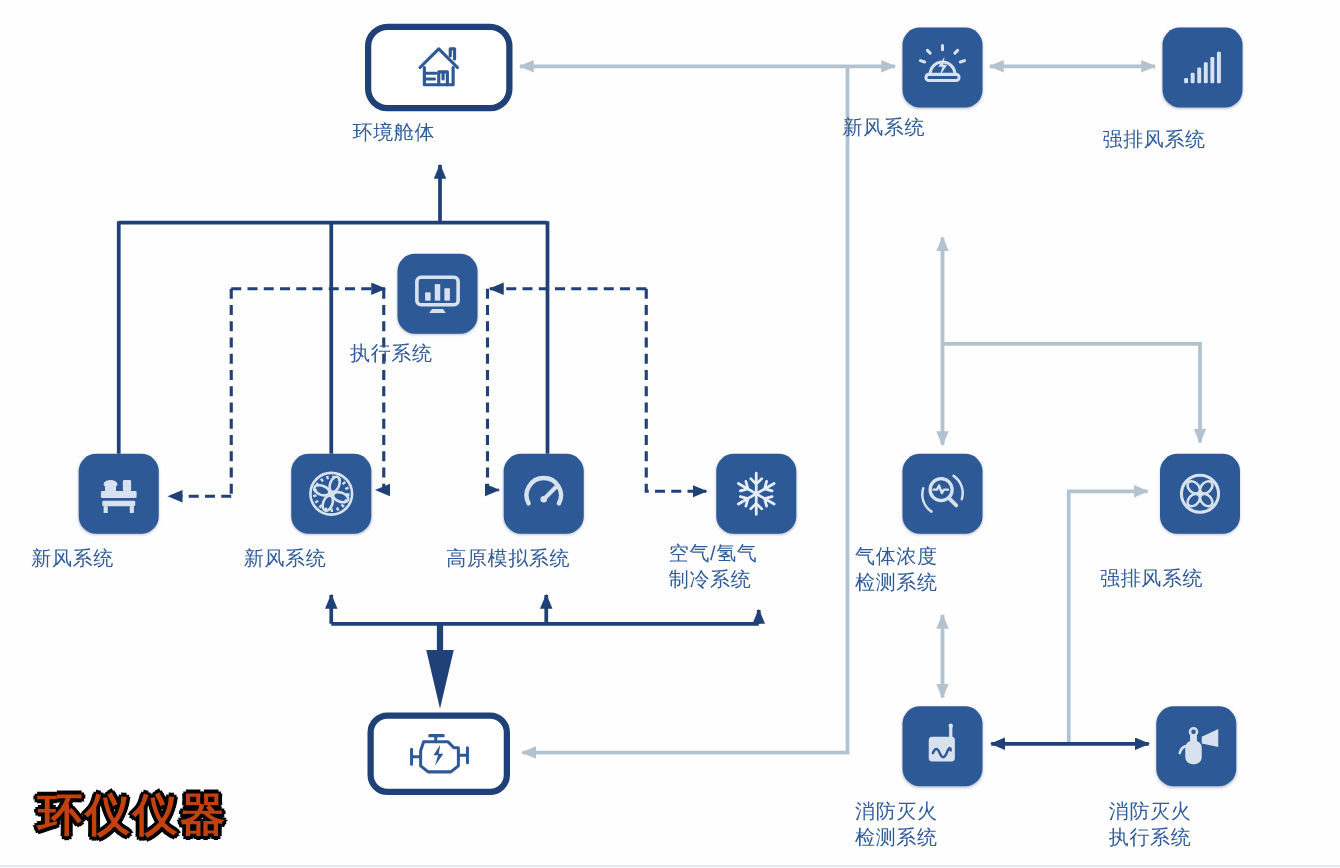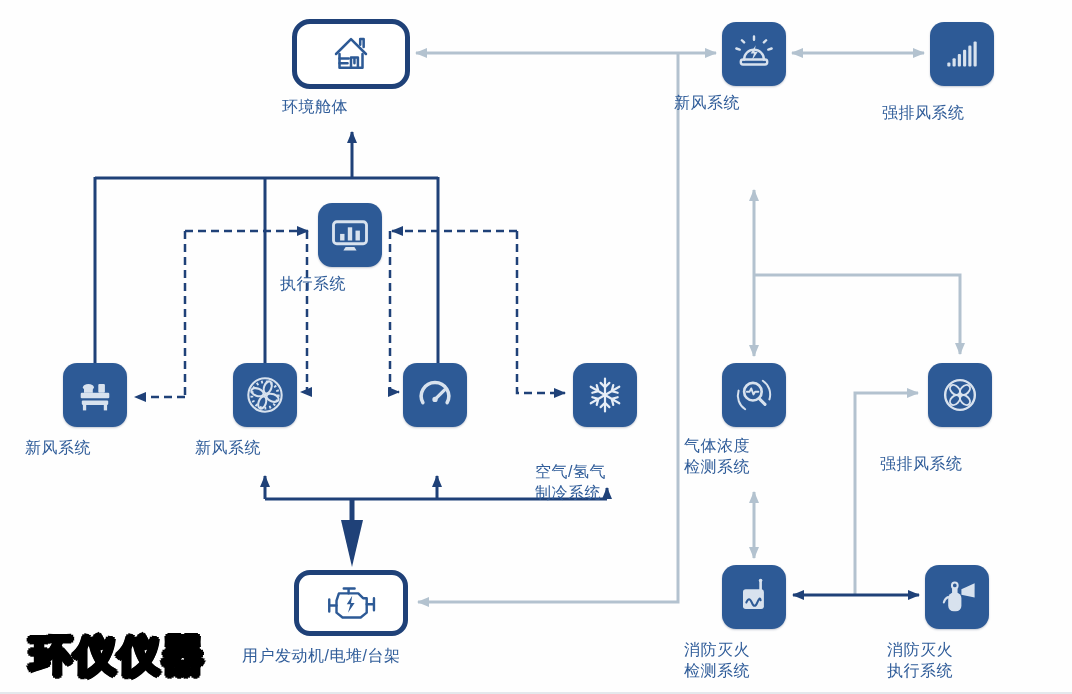--- a/index.html
+++ b/index.html
@@ -17,22 +17,22 @@
   .obox{
     position:absolute;background:#ffffff;border:5px solid #1f4178;border-radius:18px;
     display:flex;align-items:center;justify-content:center;box-sizing:border-box;
   }
   .lbl{
     position:absolute;text-align:left;color:#2f5c99;font-weight:400;
     font-size:16px;line-height:21px;letter-spacing:.5px;white-space:nowrap;
   }
   .lbl span{display:block;}
   #logo{
-    position:absolute;left:30px;top:628px;font-size:42px;font-weight:800;
-    color:#000000;letter-spacing:2px;
+    position:absolute;left:30px;top:628px;font-size:36px;font-weight:800;
+    color:#c2410c;letter-spacing:2px;
     text-shadow:-2px -2px 0 #000,2px -2px 0 #000,-2px 2px 0 #000,2px 2px 0 #000,
                 -3px 0 0 #000,3px 0 0 #000,0 3px 0 #000,0 -3px 0 #000;
   }
   .ic{display:block;}
 </style>
 </head>
 <body>
 
 <div id="stage">
 
@@ -172,35 +172,38 @@
     <span>新风系统</span>
   </div>
 
   <div class="tile" style="left:403px;top:363px;">
     <svg class="ic" width="44" height="44" viewBox="0 0 40 40" fill="none" stroke="#d8e2ee" stroke-linecap="round">
       <path d="M9,27 A12.5,12.5 0 1 1 31,27" stroke-width="3.2"></path>
       <path d="M20,24 L28.5,15.5" stroke-width="3"></path>
       <circle cx="20" cy="24" r="2.4" fill="#d8e2ee" stroke="none"></circle>
     </svg>
   </div>
+  <div class="lbl" style="left:357px;top:437px;width:160px;">
+    <span>高原模拟系统</span>
+  </div>
 
   <div class="tile" style="left:573px;top:363px;">
     <svg class="ic" width="44" height="44" viewBox="0 0 40 40" fill="none" stroke="#e6edf6" stroke-width="2" stroke-linecap="round" stroke-linejoin="round">
       <g>
         <path d="M20,5 V35 M16,9 L20,13 L24,9 M16,31 L20,27 L24,31"></path>
       </g>
       <g transform="rotate(60 20 20)">
         <path d="M20,5 V35 M16,9 L20,13 L24,9 M16,31 L20,27 L24,31"></path>
       </g>
       <g transform="rotate(120 20 20)">
         <path d="M20,5 V35 M16,9 L20,13 L24,9 M16,31 L20,27 L24,31"></path>
       </g>
     </svg>
   </div>
-  <div class="lbl" style="left:535px;top:433px;width:140px;margin-top:28px;">
+  <div class="lbl" style="left:535px;top:433px;width:140px;">
     <span>空气/氢气</span>
     <span>制冷系统</span>
   </div>
 
   <div class="tile" style="left:722px;top:363px;">
     <svg class="ic" width="44" height="44" viewBox="0 0 40 40" fill="none" stroke="#d8e2ee" stroke-linecap="round" stroke-linejoin="round">
       <path d="M28,7 a15,15 0 0 1 6,17" stroke-width="1.8"></path>
       <path d="M12,33 a15,15 0 0 1 -6,-17" stroke-width="1.8"></path>
       <circle cx="19" cy="17" r="8" stroke-width="2.4"></circle>
       <path d="M25,23.5 L30,28.5" stroke-width="2.8"></path>
@@ -259,19 +262,16 @@
 
   <div class="obox" style="left:294px;top:570px;width:114px;height:66px;border-radius:16px;">
     <svg class="ic" width="58" height="40" viewBox="0 0 48 32" fill="none" stroke="#2d5a96" stroke-width="2" stroke-linecap="round" stroke-linejoin="round">
       <path d="M22,8 V4 M18,4 H27"></path>
       <path d="M14,8 H30 L34,12 H37 V24 L32,28 H17 L12,24 V14 Z"></path>
       <path d="M6,13 V23 M6,18 H12"></path>
       <path d="M37,17 H43 M43,12 V22"></path>
       <polygon points="25,10 20.5,17 23.5,17 21.5,24 27,16 24,16" fill="#2d5a96" stroke="none"></polygon>
     </svg>
   </div>
-  <div class="lbl" style="left:242px;top:645px;width:220px;">
-    <span>用户发动机/电堆/台架</span>
-  </div>
 
   <div id="logo">环仪仪器</div>
 
 </div>
 
 </body></html>

